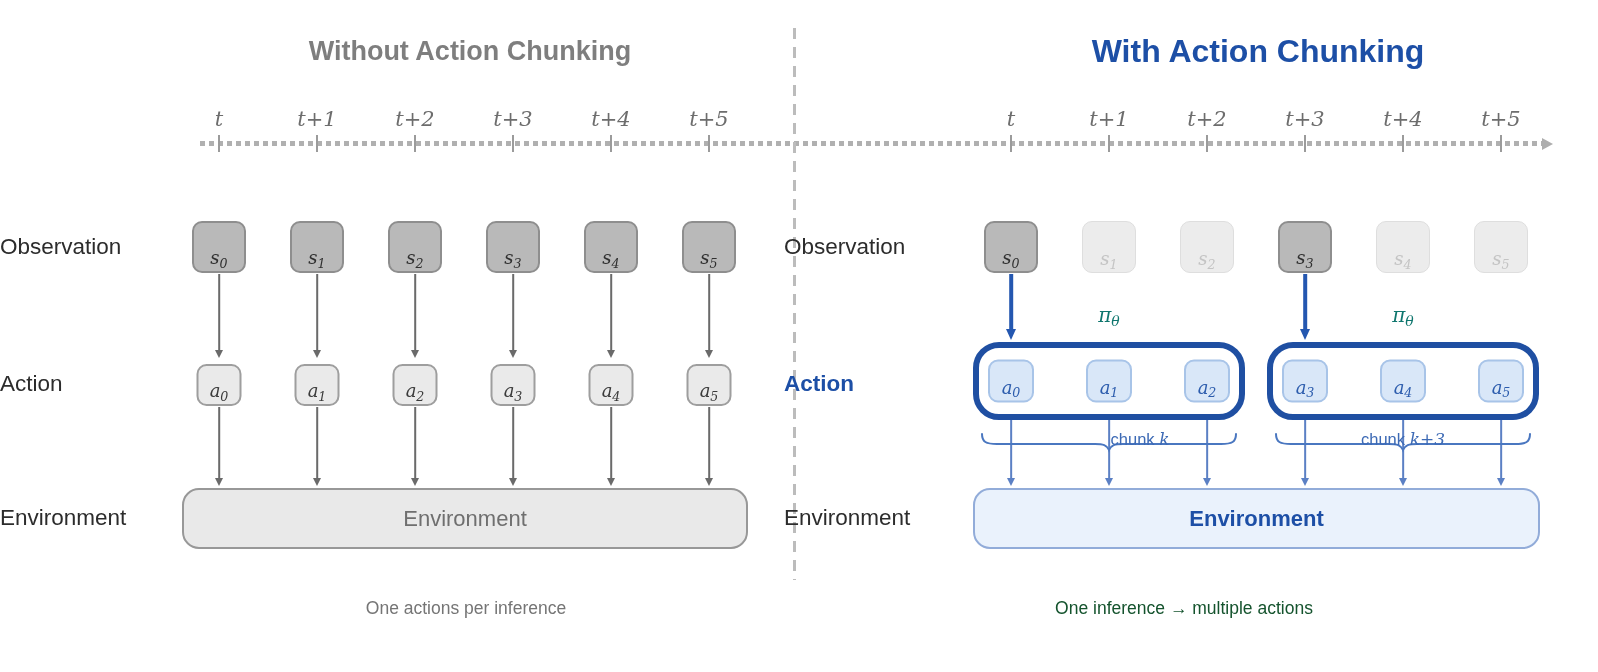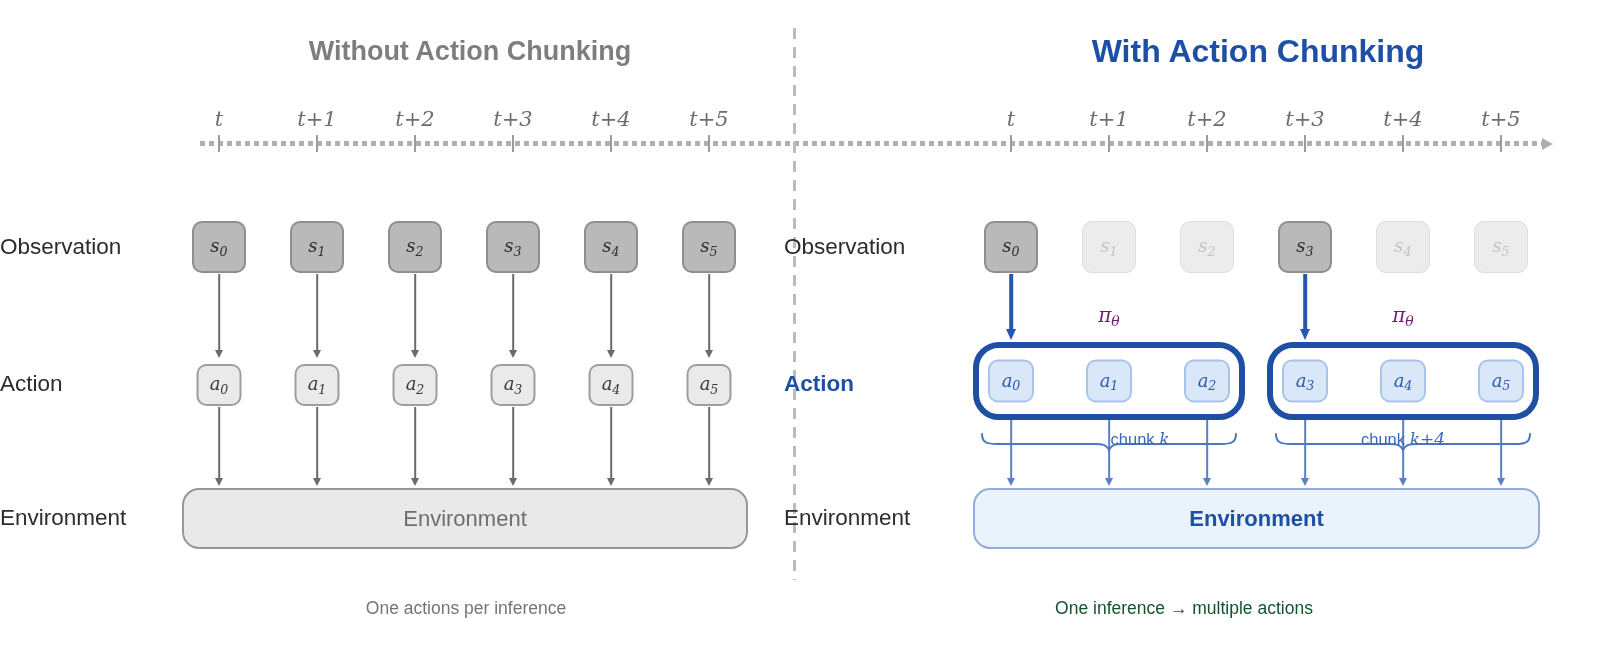--- a/index.html
+++ b/index.html
@@ -33,21 +33,21 @@
   .caption{position:absolute;top:598px;transform:translateX(-50%);white-space:nowrap;font-size:17.5px;}
   .caption-left{left:466px;color:#757575;}
   .caption-right{left:1184px;color:#14532d;font-weight:normal;}
   
   .rowlabel{position:absolute;transform:translateY(-50%);text-align:left;white-space:nowrap;font-size:22.5px;color:#2c2c2c;}
   .rl-left{left:0;width:172px;}
   .rl-right{left:784px;width:172px;}
   .rl-obs{top:247px;} .rl-act{top:384px;} .rl-env{top:518px;}
   .rl-act-blue{color:#1d4fa6;font-weight:bold;}
   
-  .bx{position:absolute;transform:translate(-50%,-50%);display:flex;align-items:center;justify-content:center;box-sizing:border-box;}
+  .bx{position:absolute;transform:translate(-50%,-50%);display:flex;align-items:flex-end;justify-content:center;box-sizing:border-box;}
   .math{font-family:"DejaVu Serif",serif;font-style:italic;white-space:nowrap;}
   .msub{font-size:0.7em;font-style:italic;vertical-align:-0.3em;}
   .sbox{width:54px;height:52px;border-radius:10px;background:#b9b9b9;border:2px solid #8e8e8e;top:247px;font-size:18px;color:#303030;}
   .sbox.faded{background:#ececec;border:1.5px solid #dedede;color:#c4c4c4;}
   .abox{width:45px;height:42px;border-radius:10px;background:#eaeaea;border:2px solid #9e9e9e;top:385px;font-size:18px;color:#3a3a3a;}
   .abox-blue{width:46px;height:43px;border-radius:10px;background:#d9e7f8;border:2px solid #a8c4e8;top:381px;font-size:18px;color:#2c5cad;}
   .envbar{position:absolute;box-sizing:border-box;display:flex;align-items:center;justify-content:center;font-size:22px;}
   .env-left{left:182px;top:488px;width:566px;height:61px;background:#e9e9e9;border:2.5px solid #989898;border-radius:17px;color:#6f6f6f;}
   .env-right{left:973px;top:488px;width:567px;height:61px;background:#eaf2fc;border:2.5px solid #92acd9;border-radius:17px;color:#1d4fa6;font-weight:bold;}
   
@@ -60,21 +60,21 @@
     border-left:4px solid transparent;border-right:4px solid transparent;border-top:8px solid #6a6a6a;}
   .arrow.blue-thick .shaft{width:3.6px;background:#2457b0;bottom:8px;}
   .arrow.blue-thick::after{border-left:5.5px solid transparent;border-right:5.5px solid transparent;border-top:11px solid #2457b0;}
   .arrow.blue-thin .shaft{width:1.7px;background:#5b80c4;}
   .arrow.blue-thin::after{border-left:4px solid transparent;border-right:4px solid transparent;border-top:8px solid #5b80c4;}
   .a1{top:274px;height:84px;} 
   .a2{top:407px;height:79px;} 
   .a3{top:274px;height:66px;} 
   .a4{top:420px;height:66px;} 
   
-  .pilabel{position:absolute;top:303px;transform:translateX(-50%);font-size:20px;color:#701a75;}
+  .pilabel{position:absolute;top:303px;transform:translateX(-50%);font-size:20px;color:#0f766e;}
   
   .brace{position:absolute;top:431px;width:256px;height:22px;}
   .brace1{left:981px;} .brace2{left:1275px;}
   .chunklabel{position:absolute;top:429px;transform:translateX(-50%);white-space:nowrap;font-size:16.5px;color:#3d6ab5;}
   .chunklabel .math{font-size:17px;}
   .cl1{left:1109px;margin-left:31px;} .cl2{left:1403px;}
   
   .cl0{left:219px;} .cl1x{left:317px;} .cl2x{left:415px;} .cl3x{left:513px;} .cl4x{left:611px;} .cl5x{left:709px;}
   .cr0{left:1011px;} .cr1{left:1109px;} .cr2{left:1207px;} .cr3{left:1305px;} .cr4{left:1403px;} .cr5{left:1501px;}
 </style>
@@ -273,18 +273,18 @@
       <div class="shaft"></div>
     </div>
 
   <svg class="brace brace1" viewBox="0 0 256 22">
     <path d="M 1 3 C 1 11, 5 13, 16 13 L 114 13 C 122 13, 126 14, 128 19 C 130 14, 134 13, 142 13 L 240 13 C 251 13, 255 11, 255 3" fill="none" stroke="#4a77c0" stroke-width="2" stroke-linecap="round"></path>
   </svg>
   <svg class="brace brace2" viewBox="0 0 256 22">
     <path d="M 1 3 C 1 11, 5 13, 16 13 L 114 13 C 122 13, 126 14, 128 19 C 130 14, 134 13, 142 13 L 240 13 C 251 13, 255 11, 255 3" fill="none" stroke="#4a77c0" stroke-width="2" stroke-linecap="round"></path>
   </svg>
   <div class="chunklabel cl1"><span>chunk</span>&nbsp;<span class="math">k</span></div>
-  <div class="chunklabel cl2"><span>chunk</span>&nbsp;<span class="math">k+4</span></div>
+  <div class="chunklabel cl2"><span>chunk</span>&nbsp;<span class="math">k+3</span></div>
 
   <div class="envbar env-right">Environment</div>
   <div class="caption caption-right">One inference → multiple actions</div>
 
 </div>
 
 </body></html>

